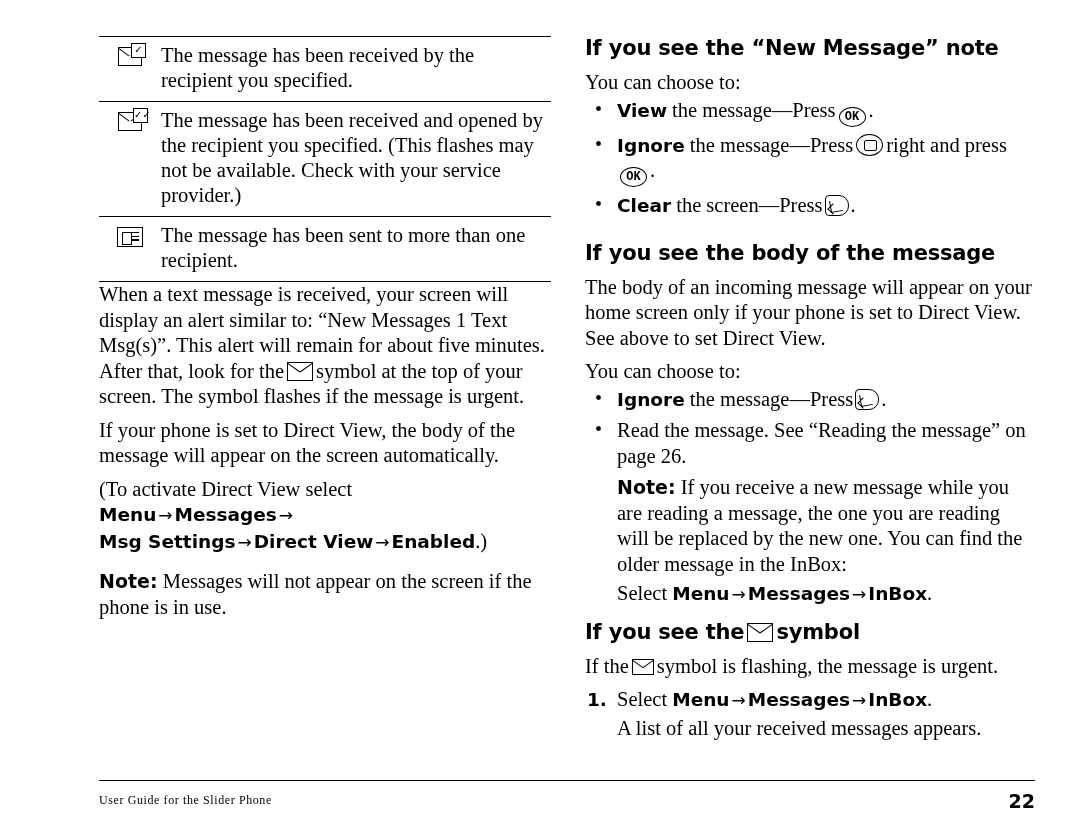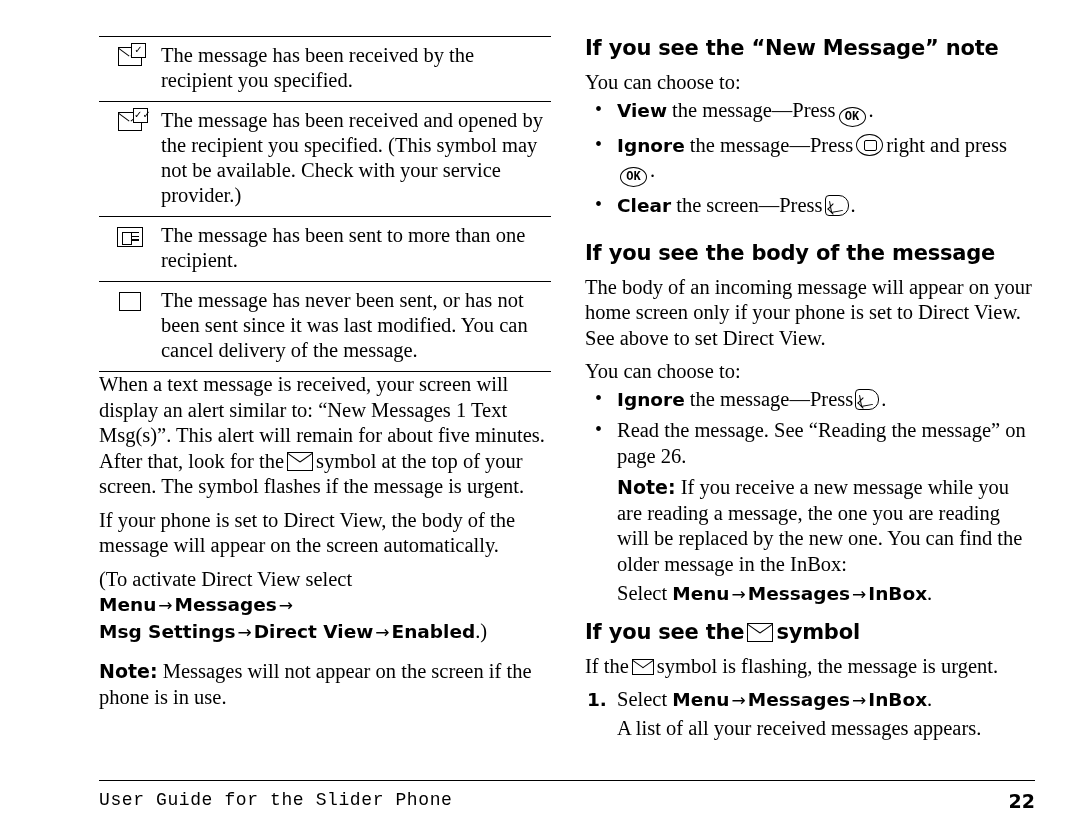--- a/index.html
+++ b/index.html
@@ -347,22 +347,22 @@
   
   .footer {
     position: absolute;
     left: 99px;
     top: 780px;
     width: 936px;
     border-top: 1.5px solid #000;
     padding-top: 9px;
   }
   .footer .ftext {
-    font-family: Liberation Mono, monospace;
-    font-size: 18px;
+    font-family: Liberation Serif, serif;
+    font-size: 12px;
     letter-spacing: 0.6px;
     display: inline-block;
   }
   .footer .pnum {
     font-family: "DejaVu Sans", sans-serif;
     font-size: 19px;
     font-weight: bold;
     float: right;
   }
 </style>
@@ -378,38 +378,32 @@
           <tr>
         <td class="icon">
           <span class="icon-box"><span class="flap"></span><span class="icon-check">✓</span></span>
         </td>
         <td class="txt">The message has been received by the recipient you specified.</td>
       </tr>
       <tr>
         <td class="icon">
           <span class="icon-box"><span class="flap"></span><span class="icon-check double">✓✓</span></span>
         </td>
-        <td class="txt">The message has been received and opened by the recipient you specified. (This symbol may not be available. Check with your service provider.)</td>
+        <td class="txt">The message has been received and opened by the recipient you specified. (This flashes may not be available. Check with your service provider.)</td>
       </tr>
       <tr>
         <td class="icon">
           <span class="icon-multi"><span class="lines">
                   <i></i>
                   <i></i>
                   <i></i>
                 </span></span>
         </td>
         <td class="txt">The message has been sent to more than one recipient.</td>
       </tr>
-      <tr>
-        <td class="icon">
-          <span class="icon-square"></span>
-        </td>
-        <td class="txt">The message has never been sent, or has not been sent since it was last modified. You can cancel delivery of the message.</td>
-      </tr>
     </tbody>
       </table>
 
 
     <p class="body">
       <span>When a text message is received, your screen will display an alert similar to: “New Messages 1 Text Msg(s)”. This alert will remain for about five minutes. After that, look for the</span><span class="env-inline"></span><span>symbol at the top of your screen. The symbol flashes if the message is urgent.</span>
     </p>
 
     <p class="body">If your phone is set to Direct View, the body of the message will appear on the screen automatically.</p>
 

